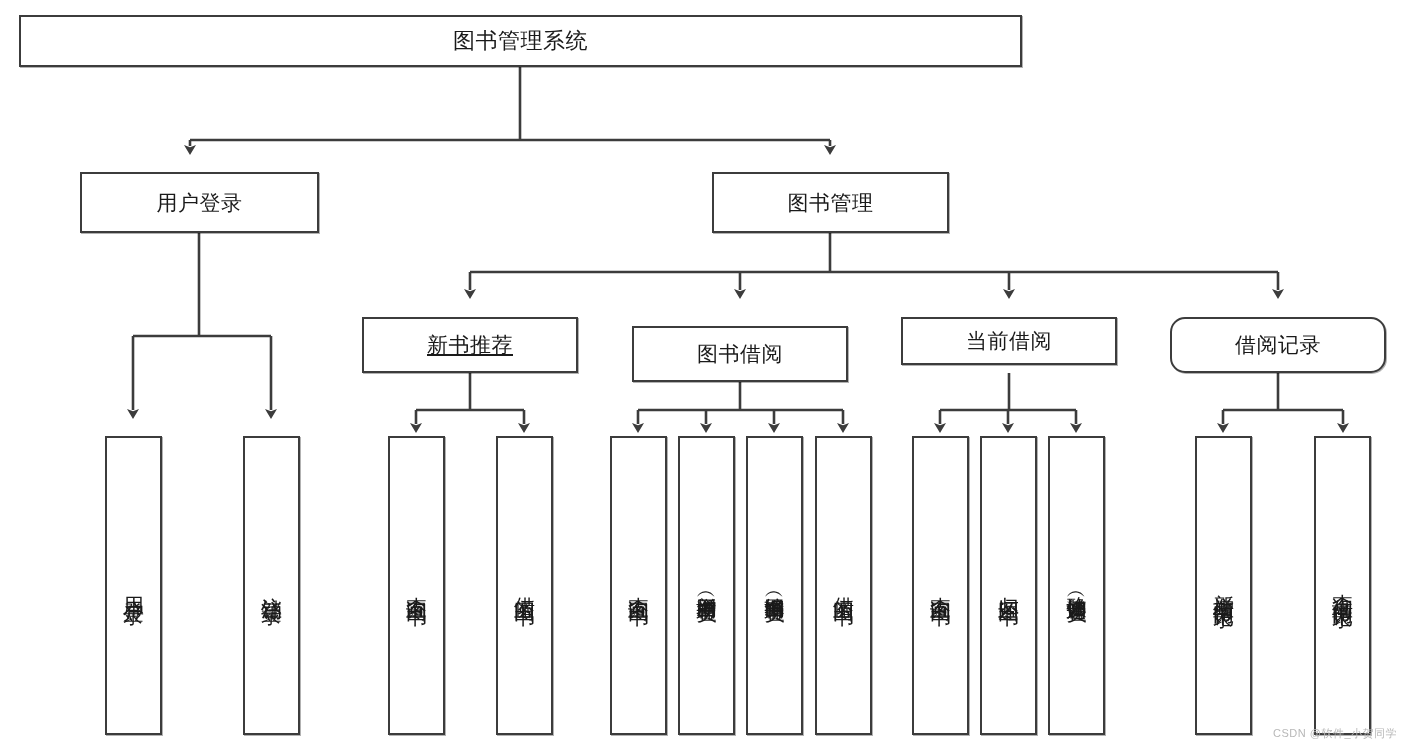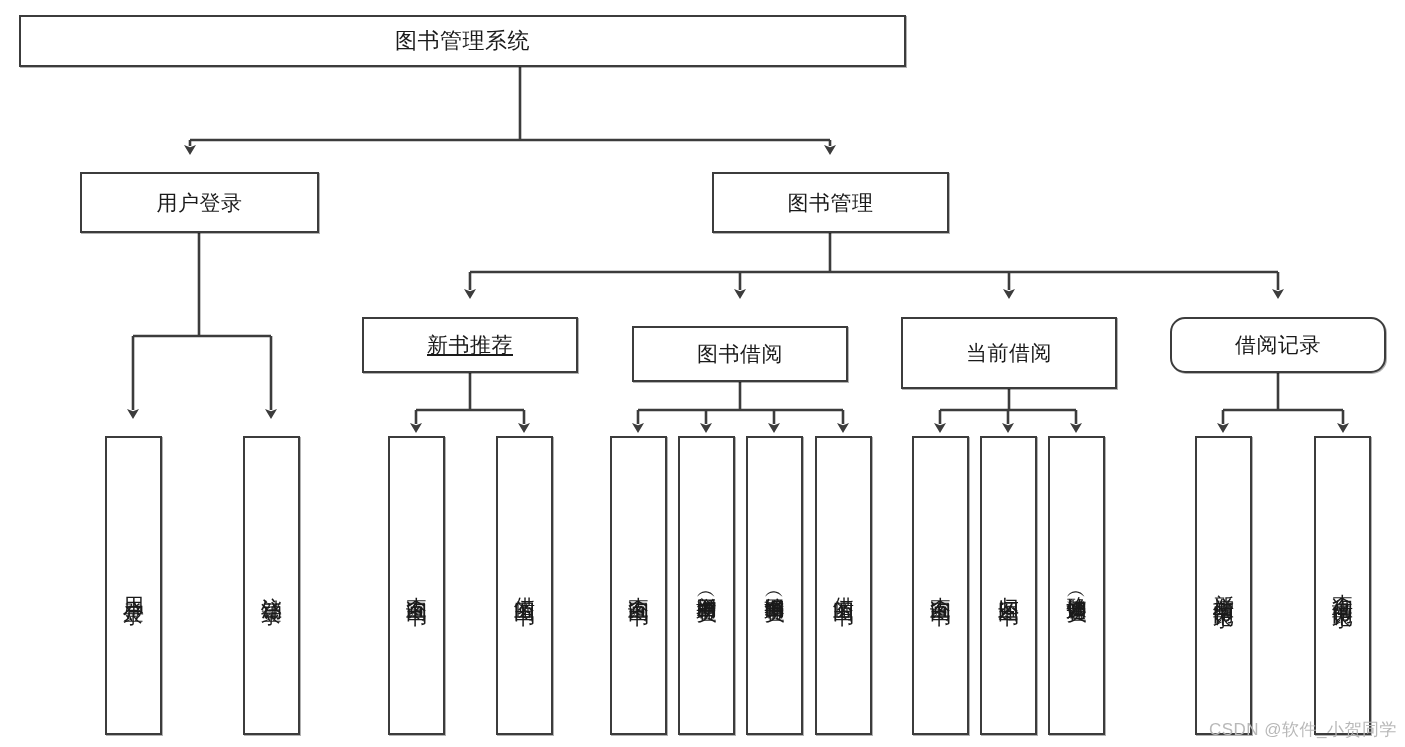--- a/index.html
+++ b/index.html
@@ -67,21 +67,21 @@
     max-height: 100%;
   }
   .node.vert.tall .node-label {
     font-size: 20px;
     letter-spacing: 1px;
   }
   #watermark {
     position: absolute;
     right: 8px;
     bottom: 6px;
-    font-size: 17px;
+    font-size: 11px;
     color: #b8b8b8;
     letter-spacing: 0.5px;
     white-space: nowrap;
     user-select: none;
   }
 </style>
 </head>
 <body>
 
 <div id="diagram-root">
@@ -129,38 +129,38 @@
       <path d="M1008,410 L1008,424" marker-end="url(#arrowhead)"></path>
       <path d="M1076,410 L1076,424" marker-end="url(#arrowhead)"></path>
 
       <path d="M1278,373 L1278,410"></path>
       <path d="M1223,410 L1343,410"></path>
       <path d="M1223,410 L1223,424" marker-end="url(#arrowhead)"></path>
       <path d="M1343,410 L1343,424" marker-end="url(#arrowhead)"></path>
     </g>
   </svg>
 
-  <div class="node horiz root" style="left:19px; top:15px; width:887px; height:52px;">
+  <div class="node horiz root" style="left:19px; top:15px; width:1003px; height:52px;">
     <span class="node-label">图书管理系统</span>
   </div>
 
   <div class="node horiz" style="left:80px; top:172px; width:239px; height:61px;">
     <span class="node-label">用户登录</span>
   </div>
   <div class="node horiz" style="left:712px; top:172px; width:237px; height:61px;">
     <span class="node-label">图书管理</span>
   </div>
 
   <div class="node horiz" style="left:362px; top:317px; width:216px; height:56px;text-decoration:underline;">
     <span class="node-label">新书推荐</span>
   </div>
   <div class="node horiz" style="left:632px; top:326px; width:216px; height:56px;">
     <span class="node-label">图书借阅</span>
   </div>
-  <div class="node horiz" style="left:901px; top:317px; width:216px; height:72px;">
+  <div class="node horiz" style="left:901px; top:317px; width:216px; height:48px;">
     <span class="node-label">当前借阅</span>
   </div>
   <div class="node horiz" style="left:1170px; top:317px; width:216px; height:56px;border-radius:15px;">
     <span class="node-label">借阅记录</span>
   </div>
 
   <div class="node vert" style="left:105px; top:436px; width:57px; height:299px;">
     <span class="node-label">用户登录</span>
   </div>
   <div class="node vert" style="left:243px; top:436px; width:57px; height:299px;">

